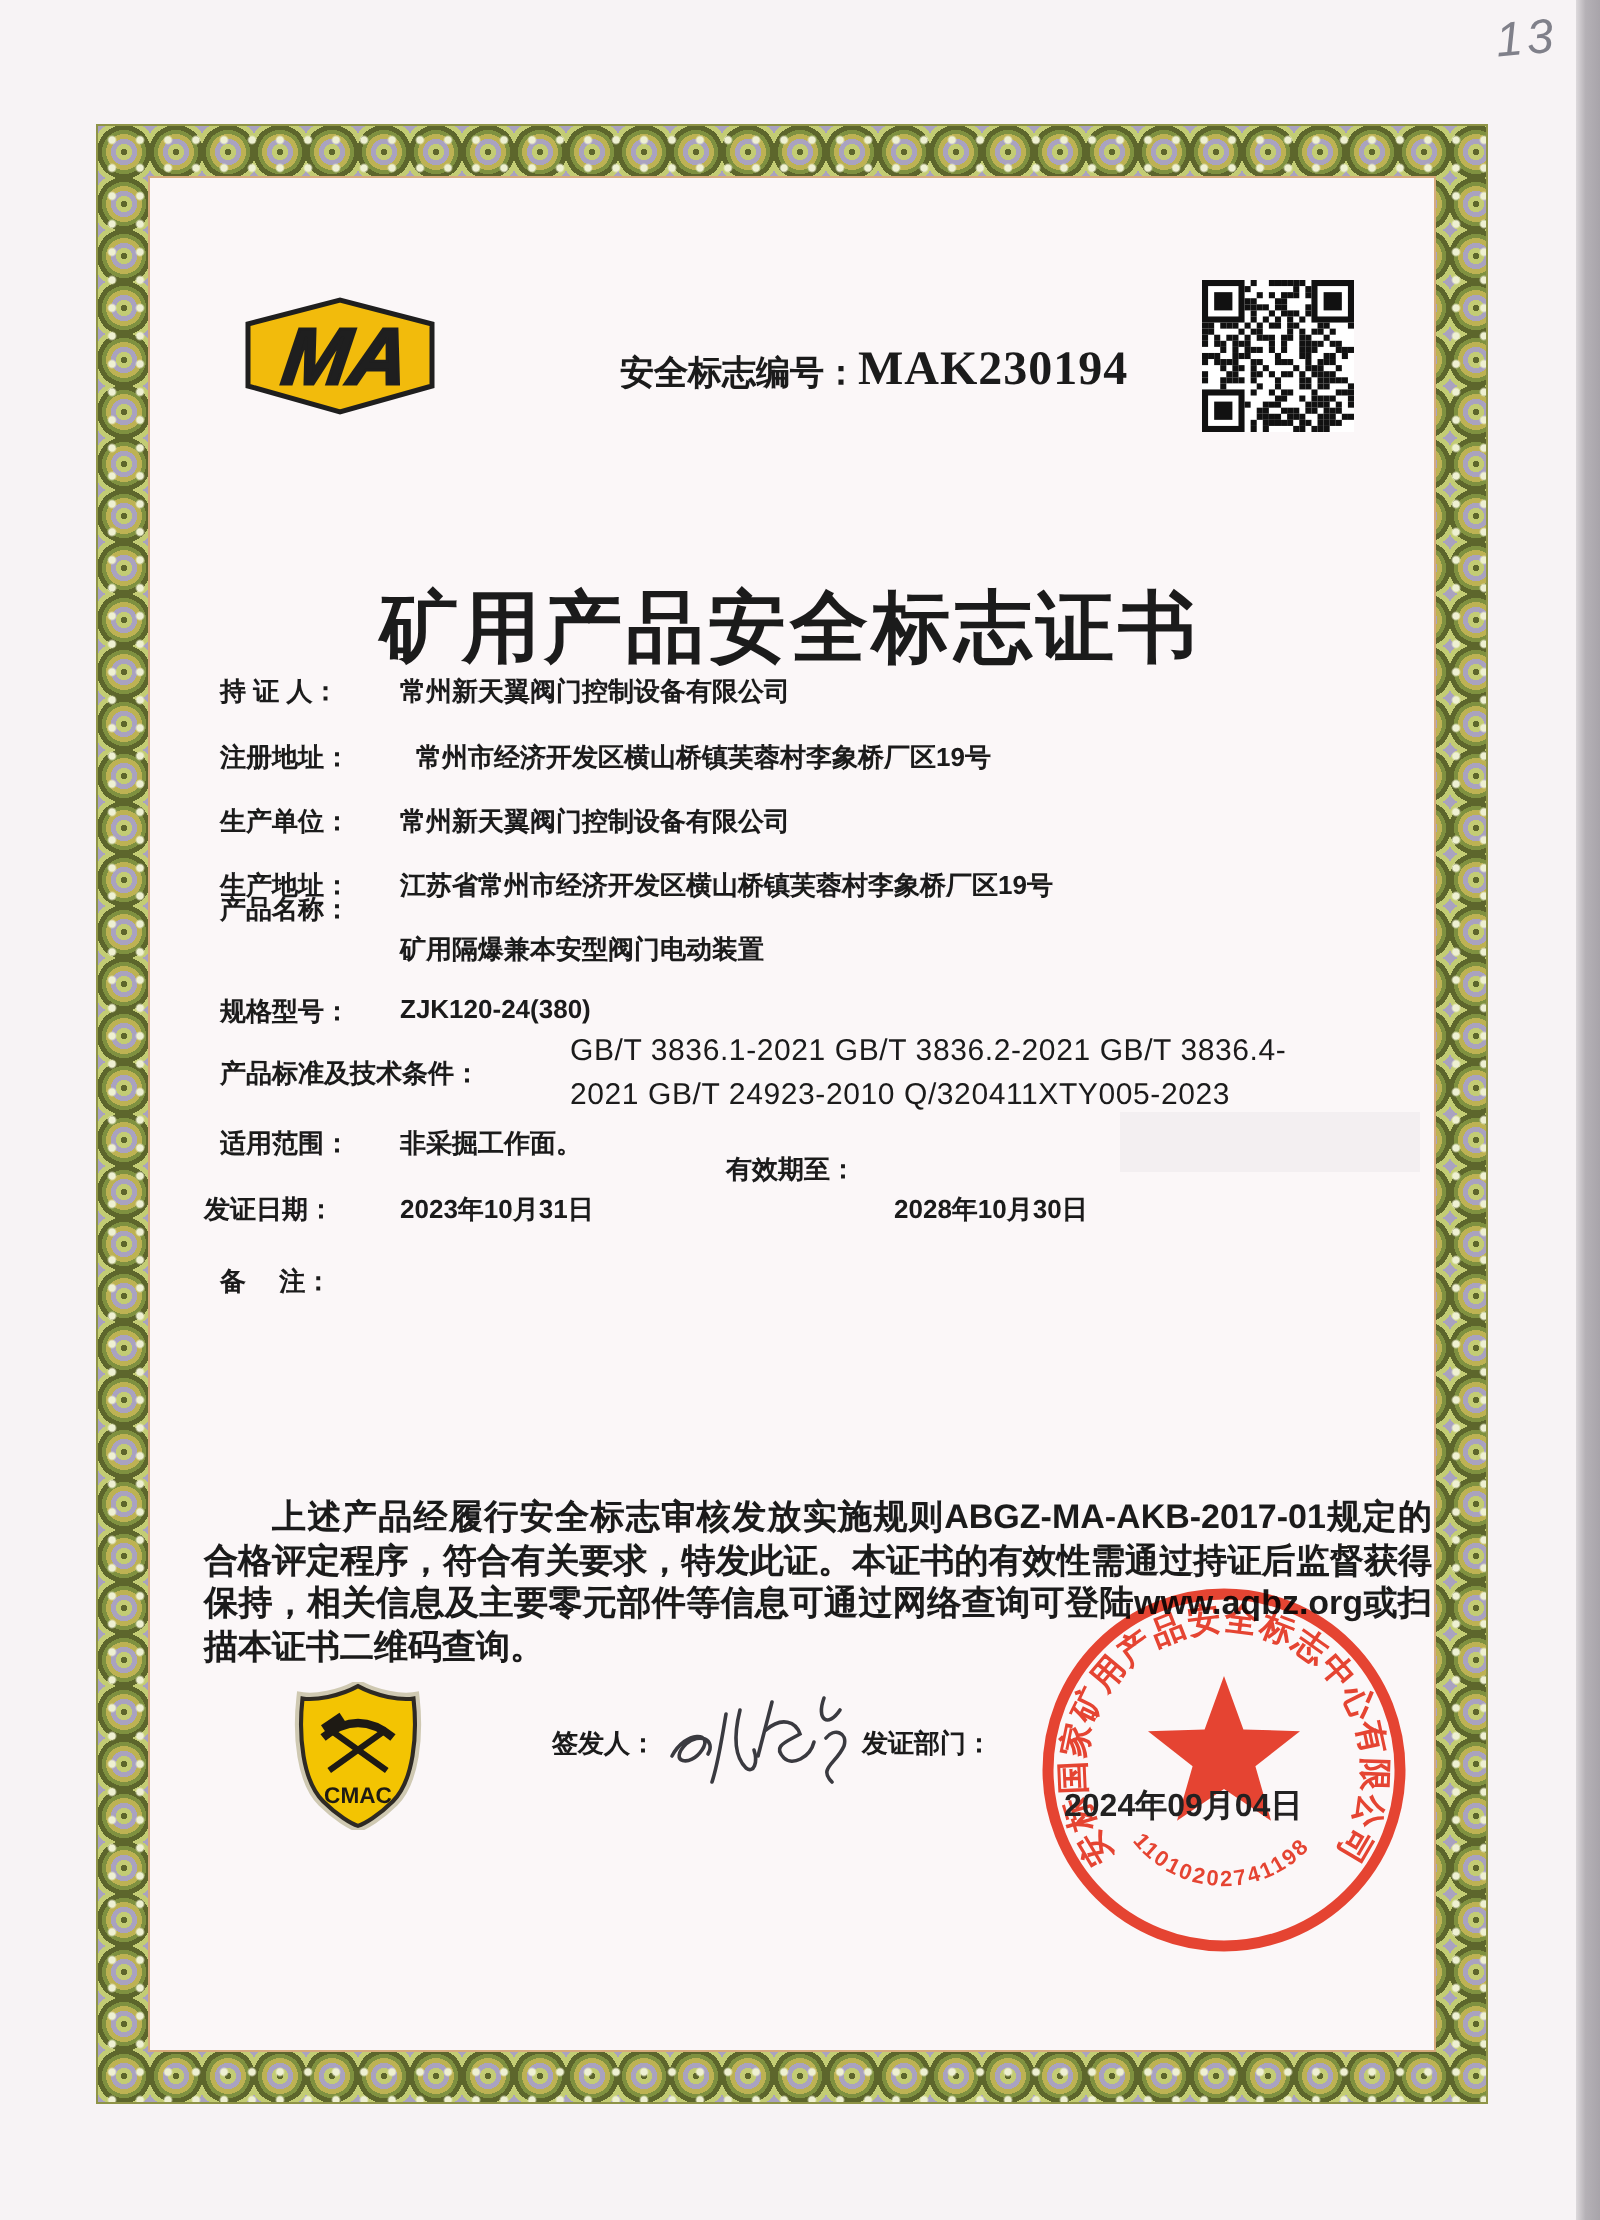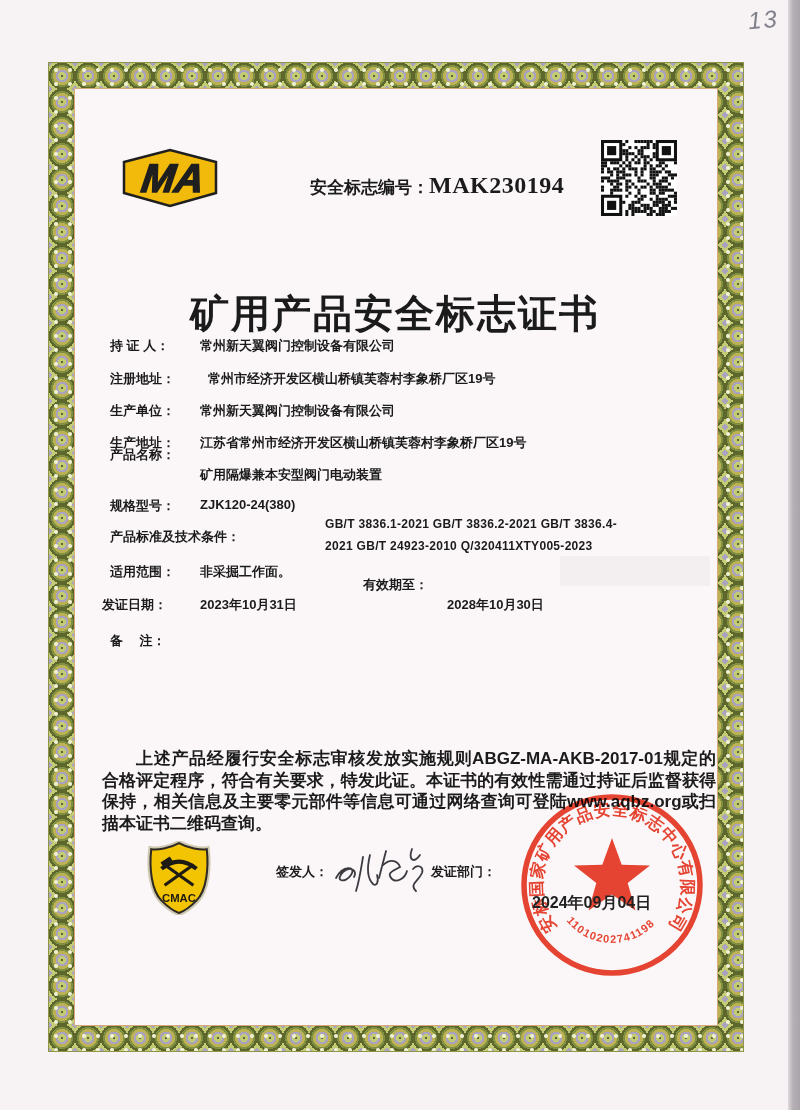--- a/index.html
+++ b/index.html
@@ -27,21 +27,21 @@
     background:#fbf7f8;border:1px solid #d7aa7b;}
   
   .ma-logo{left:118px;top:147px;}
   .cert-no{left:310px;top:172px;font-size:17px;font-weight:700;white-space:nowrap;}
   .cert-no .num{font-family:"Liberation Serif","DejaVu Serif",serif;font-size:24px;font-weight:700;letter-spacing:.5px;}
   .qr{left:601px;top:140px;}
   .title{left:48px;top:247px;width:694px;text-align:center;font-size:39px;font-weight:700;
     letter-spacing:2px;white-space:nowrap;margin-top:40px;}
   
   .lab,.val{position:absolute;font-size:13px;font-weight:700;white-space:nowrap;}
-  .std-val{position:absolute;font-size:12px;font-weight:700;white-space:nowrap;letter-spacing:.3px;margin-left:40px;}
+  .std-val{position:absolute;font-size:15px;font-weight:400;white-space:nowrap;letter-spacing:.3px;}
   
   .statement{left:102px;top:748px;width:614px;font-size:17px;font-weight:700;
     line-height:21.6px;text-align:justify;text-indent:2em;}
   
   .cmac{left:147px;top:841px;}
   .sig{left:330px;top:842px;}
   .stamp{left:512px;top:790px;mix-blend-mode:multiply;opacity:.94;}
   .faint{left:560px;top:556px;width:150px;height:30px;background:rgba(90,90,110,.05);}
 </style>
 </head>

